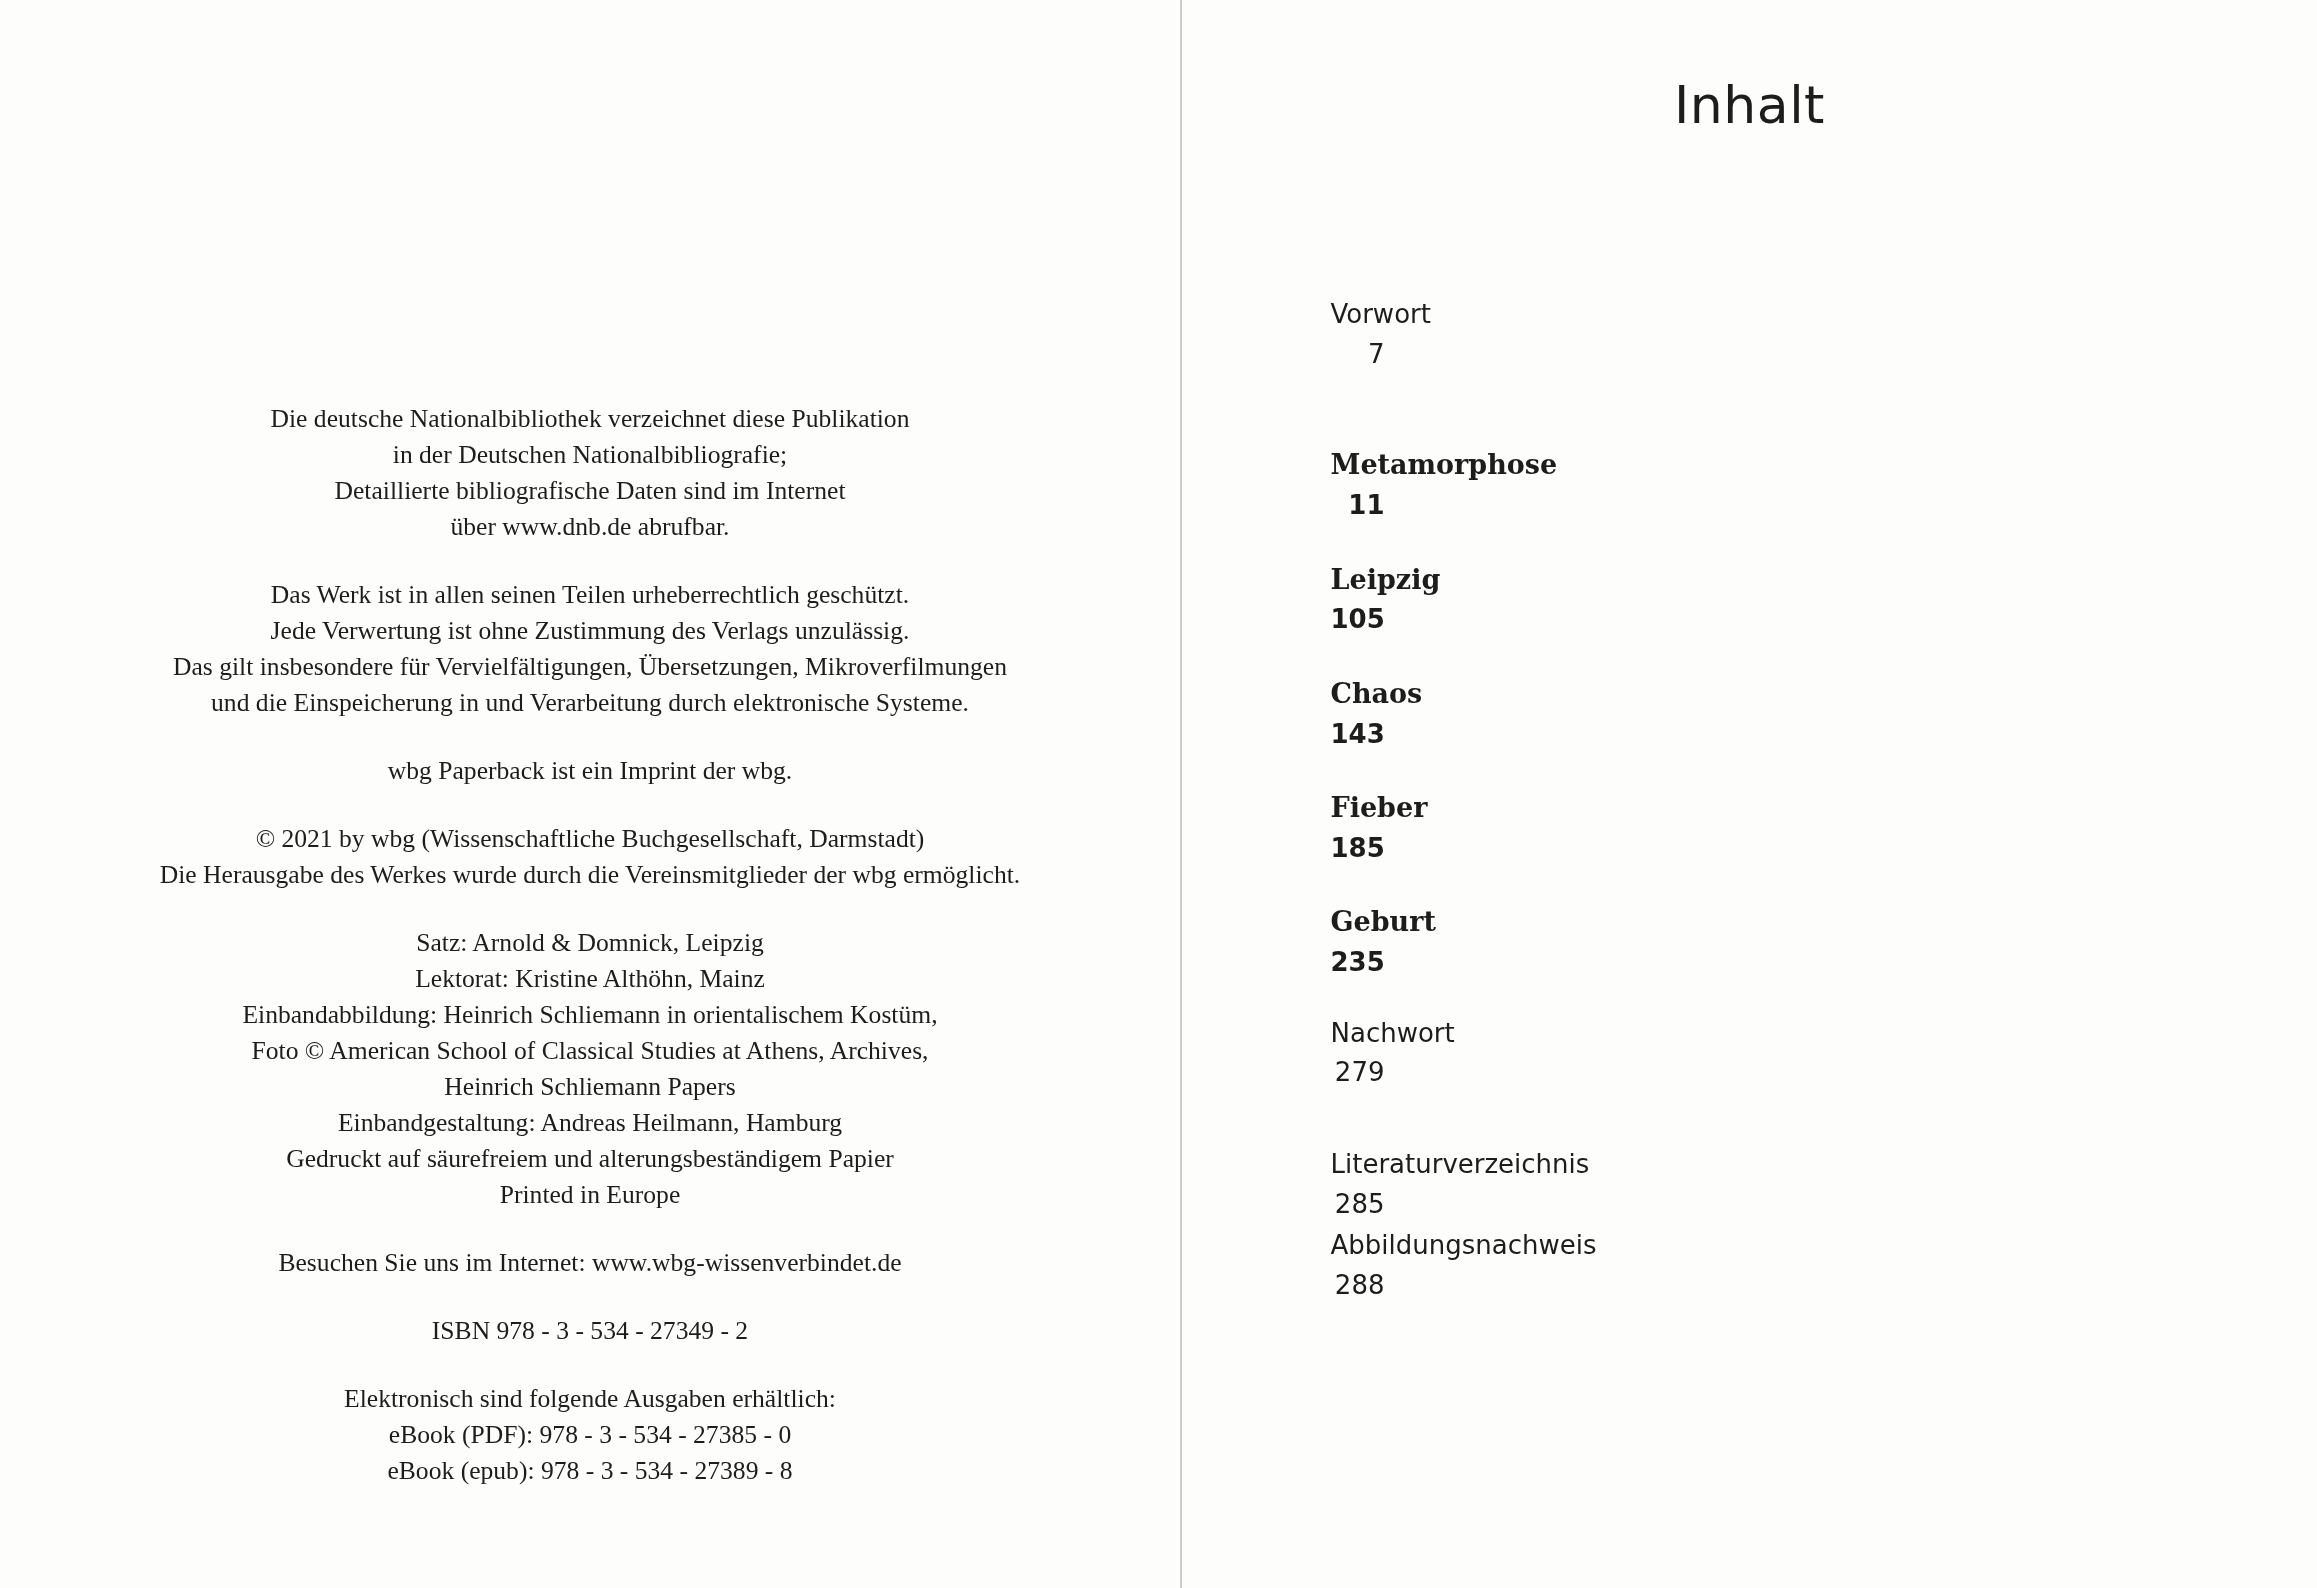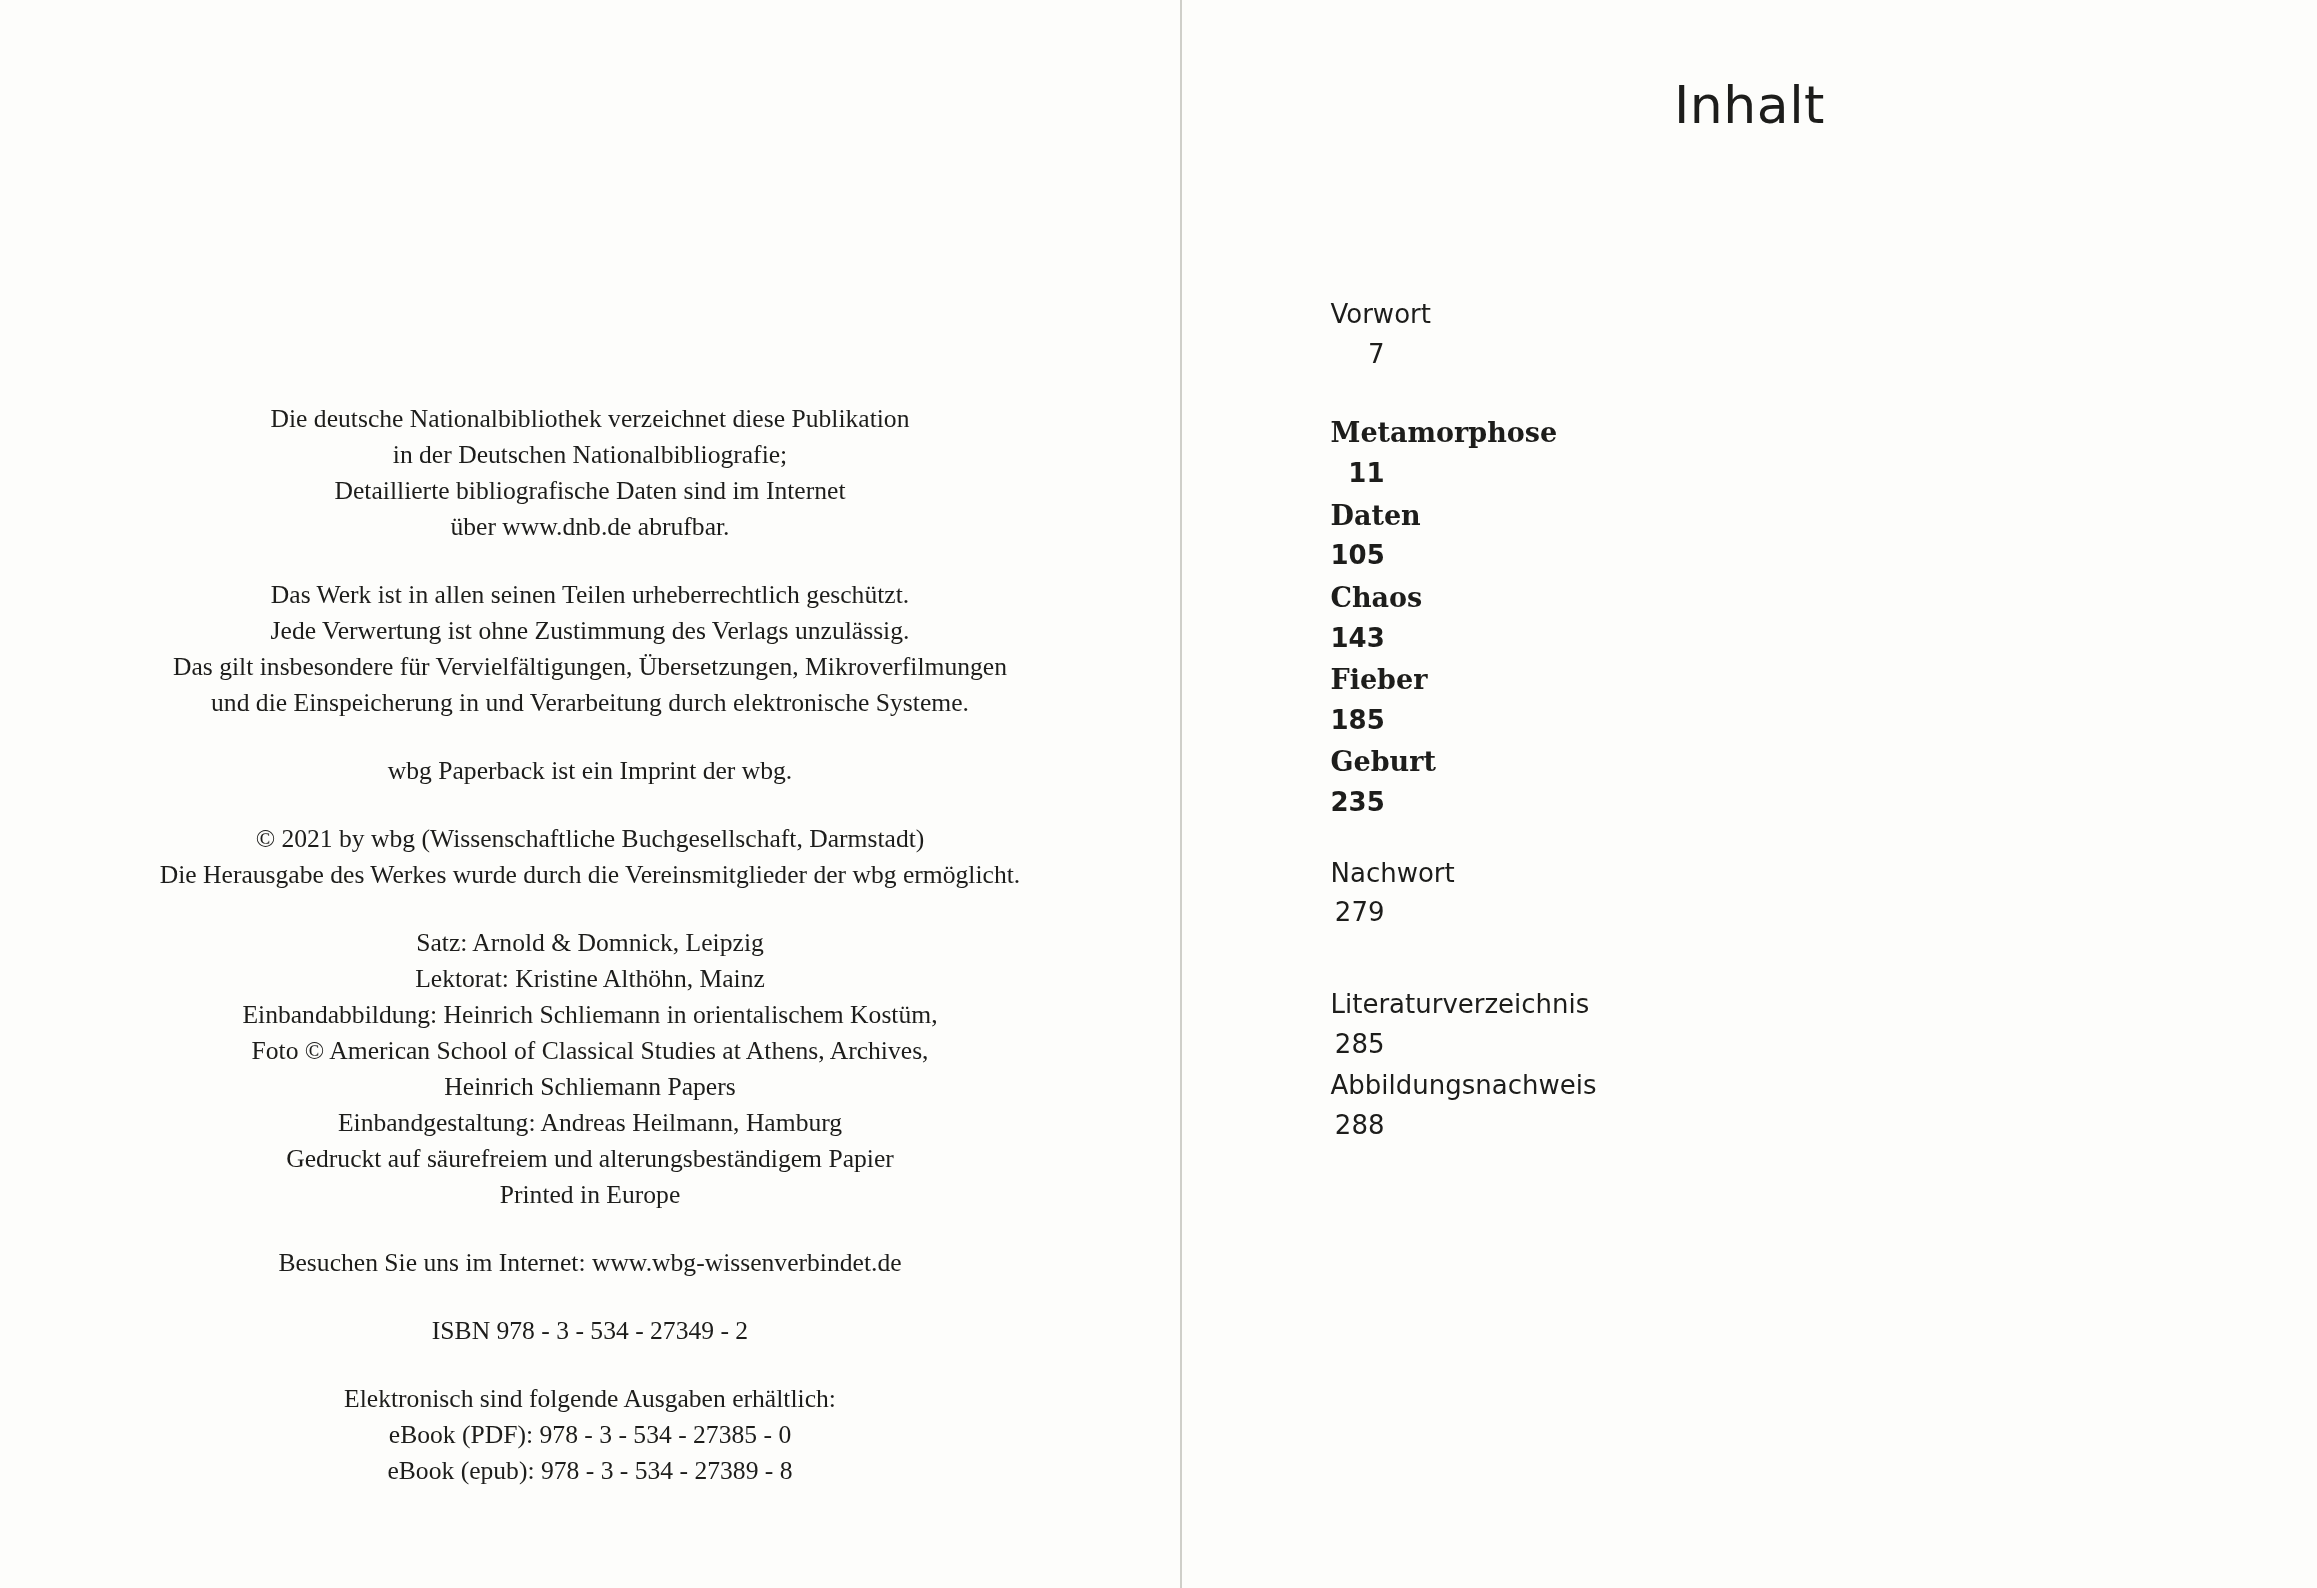--- a/index.html
+++ b/index.html
@@ -92,20 +92,21 @@
   .toc-label {
     font-family: "DejaVu Sans", sans-serif;
     font-size: 26px;
     color: #1d1d1b;
     white-space: nowrap;
   }
   .toc-row.chapter .toc-label {
     font-family: "DejaVu Serif", serif;
     font-weight: bold;
     font-size: 27px;
+    margin-top: 32px;
   }
   .toc-dots {
     flex: 1 1 auto;
     margin: 0 11.6px 0 13.5px;
     position: relative;
     top: -4.8px;
     height: 7.7px;
     border-bottom: 2.9px dotted #8d8d86;
   }
   .toc-page {
@@ -183,21 +184,21 @@
           <span class="toc-dots"></span>
           <span class="toc-page">7</span>
         </div>
         <div class="gap-lg"></div>
         <div class="toc-row chapter">
           <span class="toc-label">Metamorphose</span>
           <span class="toc-dots"></span>
           <span class="toc-page">11</span>
         </div>
         <div class="toc-row chapter">
-          <span class="toc-label">Daten</span>
+          <span class="toc-label">Leipzig</span>
           <span class="toc-dots"></span>
           <span class="toc-page">105</span>
         </div>
         <div class="toc-row chapter">
           <span class="toc-label">Chaos</span>
           <span class="toc-dots"></span>
           <span class="toc-page">143</span>
         </div>
         <div class="toc-row chapter">
           <span class="toc-label">Fieber</span>

